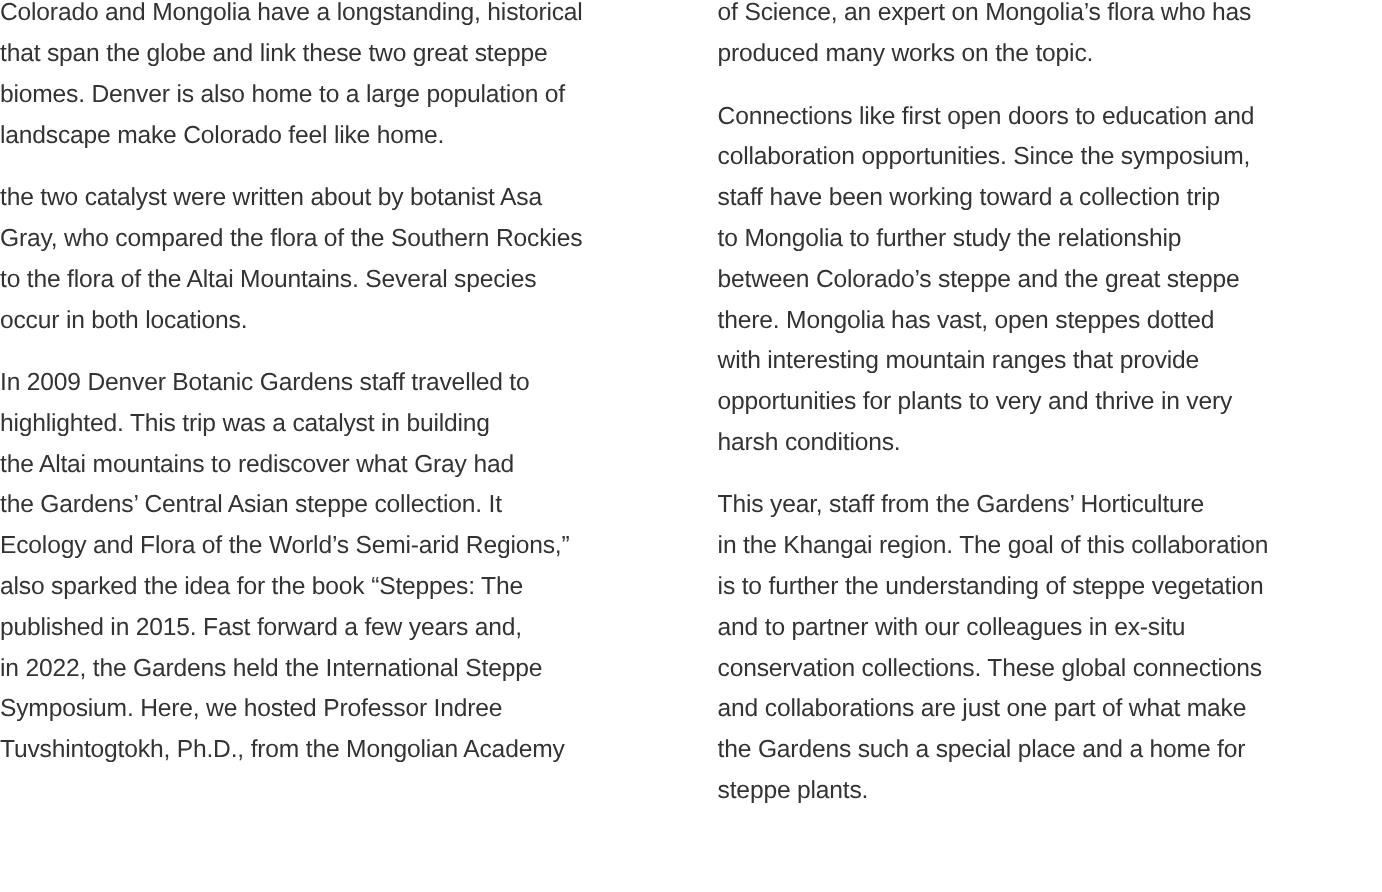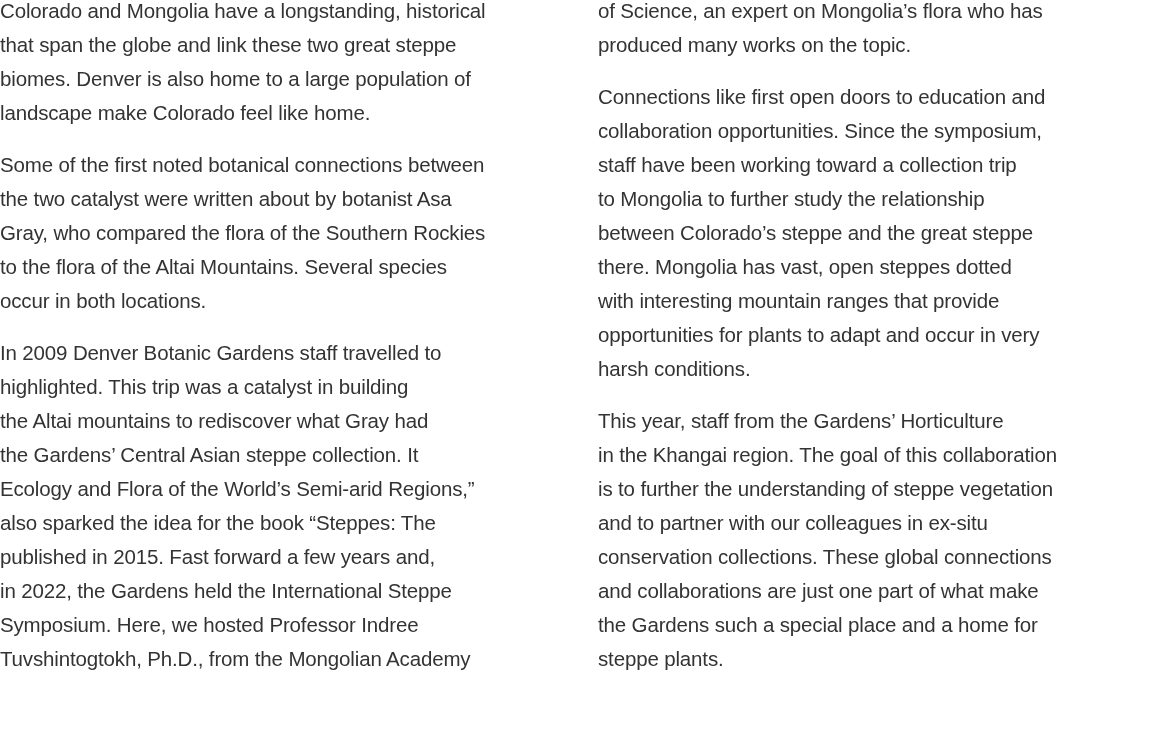--- a/index.html
+++ b/index.html
@@ -45,21 +45,20 @@
 <body>
 
 <div class="column col-left">
   <div class="para">
     <span class="line">Colorado and Mongolia have a longstanding, historical</span>
     <span class="line">that span the globe and link these two great steppe</span>
     <span class="line">biomes. Denver is also home to a large population of</span>
     <span class="line">landscape make Colorado feel like home.</span>
   </div>
   <div class="para">
-    <span class="line">Some of the first noted botanical connections between</span>
     <span class="line">the two catalyst were written about by botanist Asa</span>
     <span class="line">Gray, who compared the flora of the Southern Rockies</span>
     <span class="line">to the flora of the Altai Mountains. Several species</span>
     <span class="line">occur in both locations.</span>
   </div>
   <div class="para">
     <span class="line">In 2009 Denver Botanic Gardens staff travelled to</span>
     <span class="line">highlighted. This trip was a catalyst in building</span>
     <span class="line">the Altai mountains to rediscover what Gray had</span>
     <span class="line">the Gardens’ Central Asian steppe collection. It</span>
@@ -78,21 +77,21 @@
     <span class="line">produced many works on the topic.</span>
   </div>
   <div class="para">
     <span class="line">Connections like first open doors to education and</span>
     <span class="line">collaboration opportunities. Since the symposium,</span>
     <span class="line">staff have been working toward a collection trip</span>
     <span class="line">to Mongolia to further study the relationship</span>
     <span class="line">between Colorado’s steppe and the great steppe</span>
     <span class="line">there. Mongolia has vast, open steppes dotted</span>
     <span class="line">with interesting mountain ranges that provide</span>
-    <span class="line">opportunities for plants to adapt and occur in very</span>
+    <span class="line">opportunities for plants to very and thrive in very</span>
     <span class="line">harsh conditions.</span>
   </div>
   <div class="para">
     <span class="line">This year, staff from the Gardens’ Horticulture</span>
     <span class="line">in the Khangai region. The goal of this collaboration</span>
     <span class="line">is to further the understanding of steppe vegetation</span>
     <span class="line">and to partner with our colleagues in ex-situ</span>
     <span class="line">conservation collections. These global connections</span>
     <span class="line">and collaborations are just one part of what make</span>
     <span class="line">the Gardens such a special place and a home for</span>

